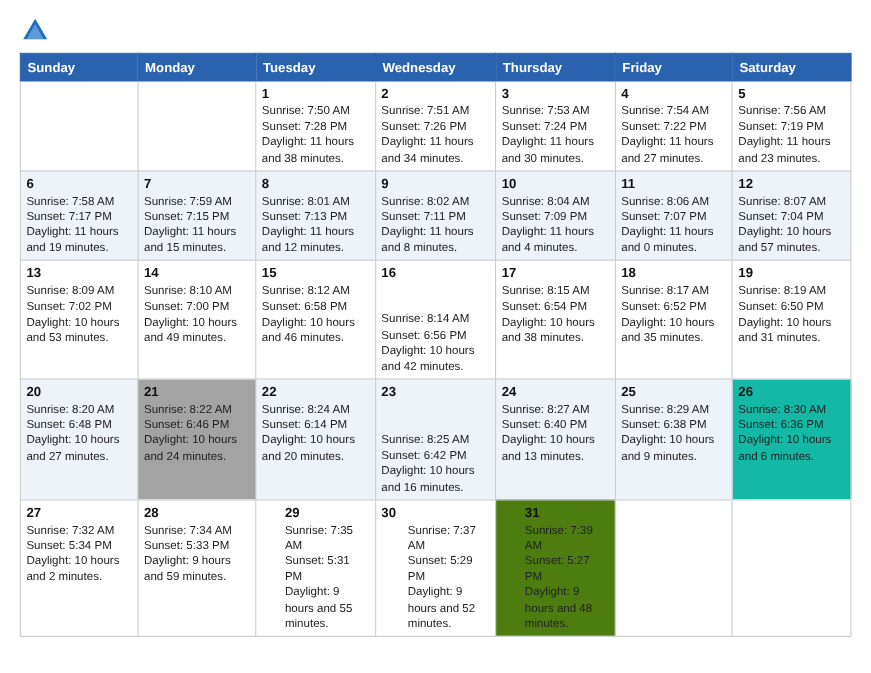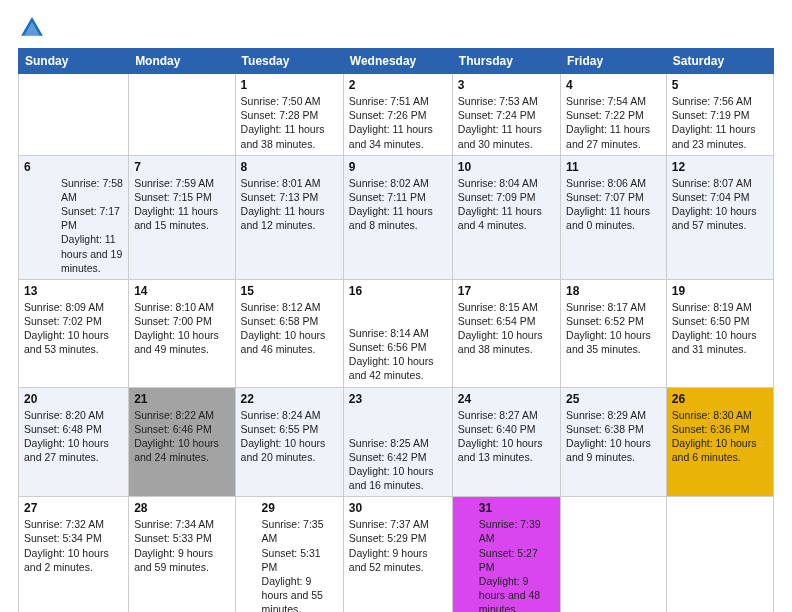--- a/index.html
+++ b/index.html
@@ -171,21 +171,21 @@
           <td style="background: rgb(255, 255, 255);">
             <span class="day-number">5</span>
             <div class="day-info" style="white-space: pre-line;">Sunrise: 7:56 AM
 Sunset: 7:19 PM
 Daylight: 11 hours and 23 minutes.</div>
           </td>
         </tr>
         <tr class="row-even">
           <td style="background: rgb(238, 242, 249);">
             <span class="day-number">6</span>
-            <div class="day-info" style="white-space: pre-line; margin-left: 37px;">Sunrise: 7:58 AM
+            <div class="day-info" style="white-space: pre-line;">Sunrise: 7:58 AM
 Sunset: 7:17 PM
 Daylight: 11 hours and 19 minutes.</div>
           </td>
           <td style="background: rgb(238, 242, 249);">
             <span class="day-number">7</span>
             <div class="day-info" style="white-space: pre-line;">Sunrise: 7:59 AM
 Sunset: 7:15 PM
 Daylight: 11 hours and 15 minutes.</div>
           </td>
           <td style="background: rgb(238, 242, 249);">
@@ -272,42 +272,42 @@
           </td>
           <td style="background: #a3a3a3;">
             <span class="day-number">21</span>
             <div class="day-info" style="white-space: pre-line;">Sunrise: 8:22 AM
 Sunset: 6:46 PM
 Daylight: 10 hours and 24 minutes.</div>
           </td>
           <td style="background: rgb(238, 242, 249);">
             <span class="day-number">22</span>
             <div class="day-info" style="white-space: pre-line;">Sunrise: 8:24 AM
-Sunset: 6:55 PM
+Sunset: 6:14 PM
 Daylight: 10 hours and 20 minutes.</div>
           </td>
           <td style="background: rgb(238, 242, 249);">
             <span class="day-number">23</span>
             <div class="day-info" style="white-space: pre-line; margin-top: 30px;">Sunrise: 8:25 AM
 Sunset: 6:42 PM
 Daylight: 10 hours and 16 minutes.</div>
           </td>
           <td style="background: rgb(238, 242, 249);">
             <span class="day-number">24</span>
             <div class="day-info" style="white-space: pre-line;">Sunrise: 8:27 AM
 Sunset: 6:40 PM
 Daylight: 10 hours and 13 minutes.</div>
           </td>
           <td style="background: rgb(238, 242, 249);">
             <span class="day-number">25</span>
             <div class="day-info" style="white-space: pre-line;">Sunrise: 8:29 AM
 Sunset: 6:38 PM
 Daylight: 10 hours and 9 minutes.</div>
           </td>
-          <td style="background: #eab308;">
+          <td style="background: #14b8a6;">
             <span class="day-number">26</span>
             <div class="day-info" style="white-space: pre-line;">Sunrise: 8:30 AM
 Sunset: 6:36 PM
 Daylight: 10 hours and 6 minutes.</div>
           </td>
         </tr>
         <tr class="row-odd">
           <td style="background: rgb(255, 255, 255);">
             <span class="day-number">27</span>
             <div class="day-info" style="white-space: pre-line;">Sunrise: 7:32 AM
@@ -321,25 +321,25 @@
 Daylight: 9 hours and 59 minutes.</div>
           </td>
           <td style="background: rgb(255, 255, 255); padding-left: 26px;">
             <span class="day-number">29</span>
             <div class="day-info" style="white-space: pre-line;">Sunrise: 7:35 AM
 Sunset: 5:31 PM
 Daylight: 9 hours and 55 minutes.</div>
           </td>
           <td style="background: rgb(255, 255, 255);">
             <span class="day-number">30</span>
-            <div class="day-info" style="white-space: pre-line;">Sunrise: 7:37 AM
+            <div class="day-info" style="white-space: pre-line; margin-left: 24px;">Sunrise: 7:37 AM
 Sunset: 5:29 PM
 Daylight: 9 hours and 52 minutes.</div>
           </td>
-          <td style="background: #d946ef; padding-left: 26px;">
+          <td style="background: #4d7c0f; padding-left: 26px;">
             <span class="day-number">31</span>
             <div class="day-info" style="white-space: pre-line;">Sunrise: 7:39 AM
 Sunset: 5:27 PM
 Daylight: 9 hours and 48 minutes.</div>
           </td>
           <td class="empty-cell"></td>
           <td class="empty-cell"></td>
         </tr>
       </tbody>
   </table>

